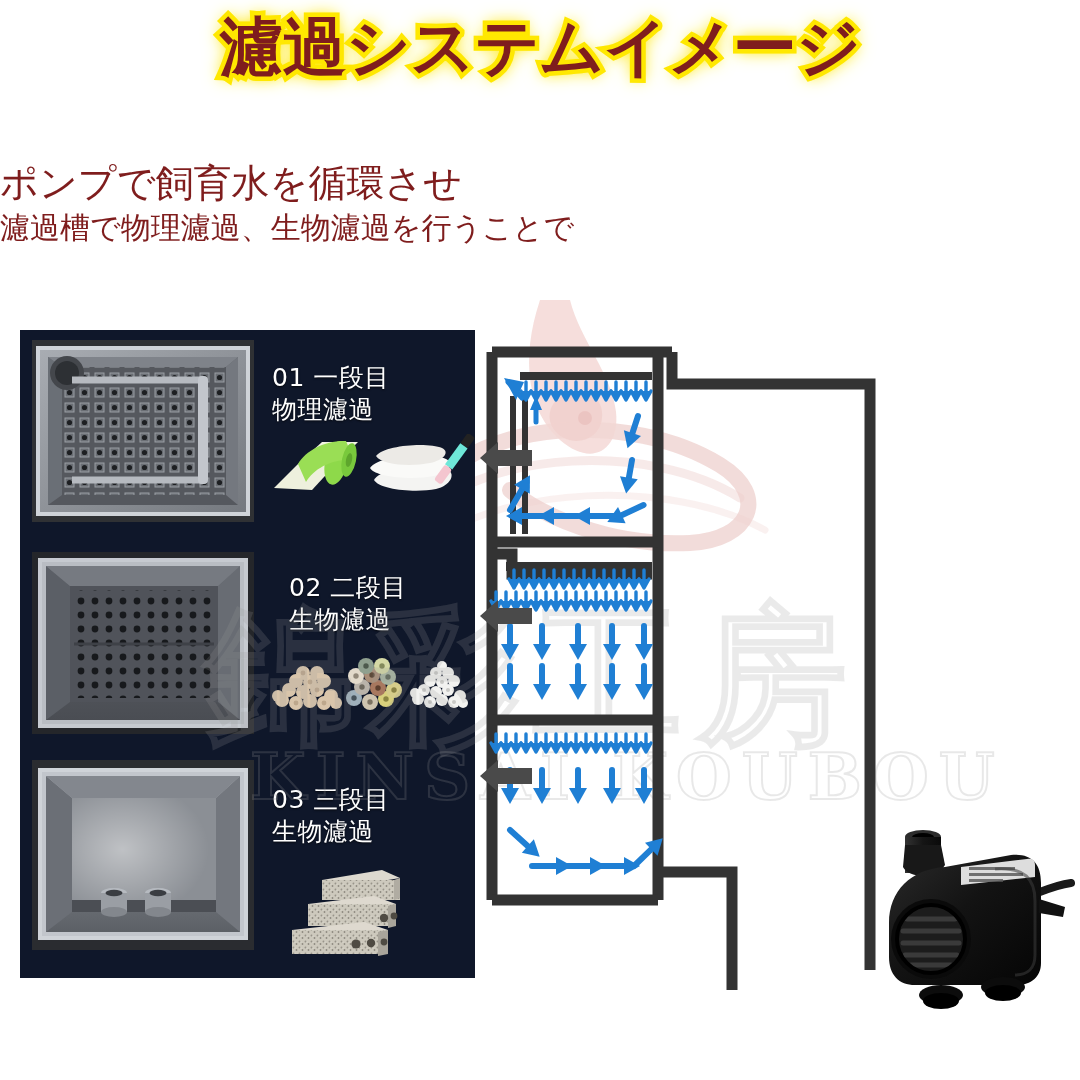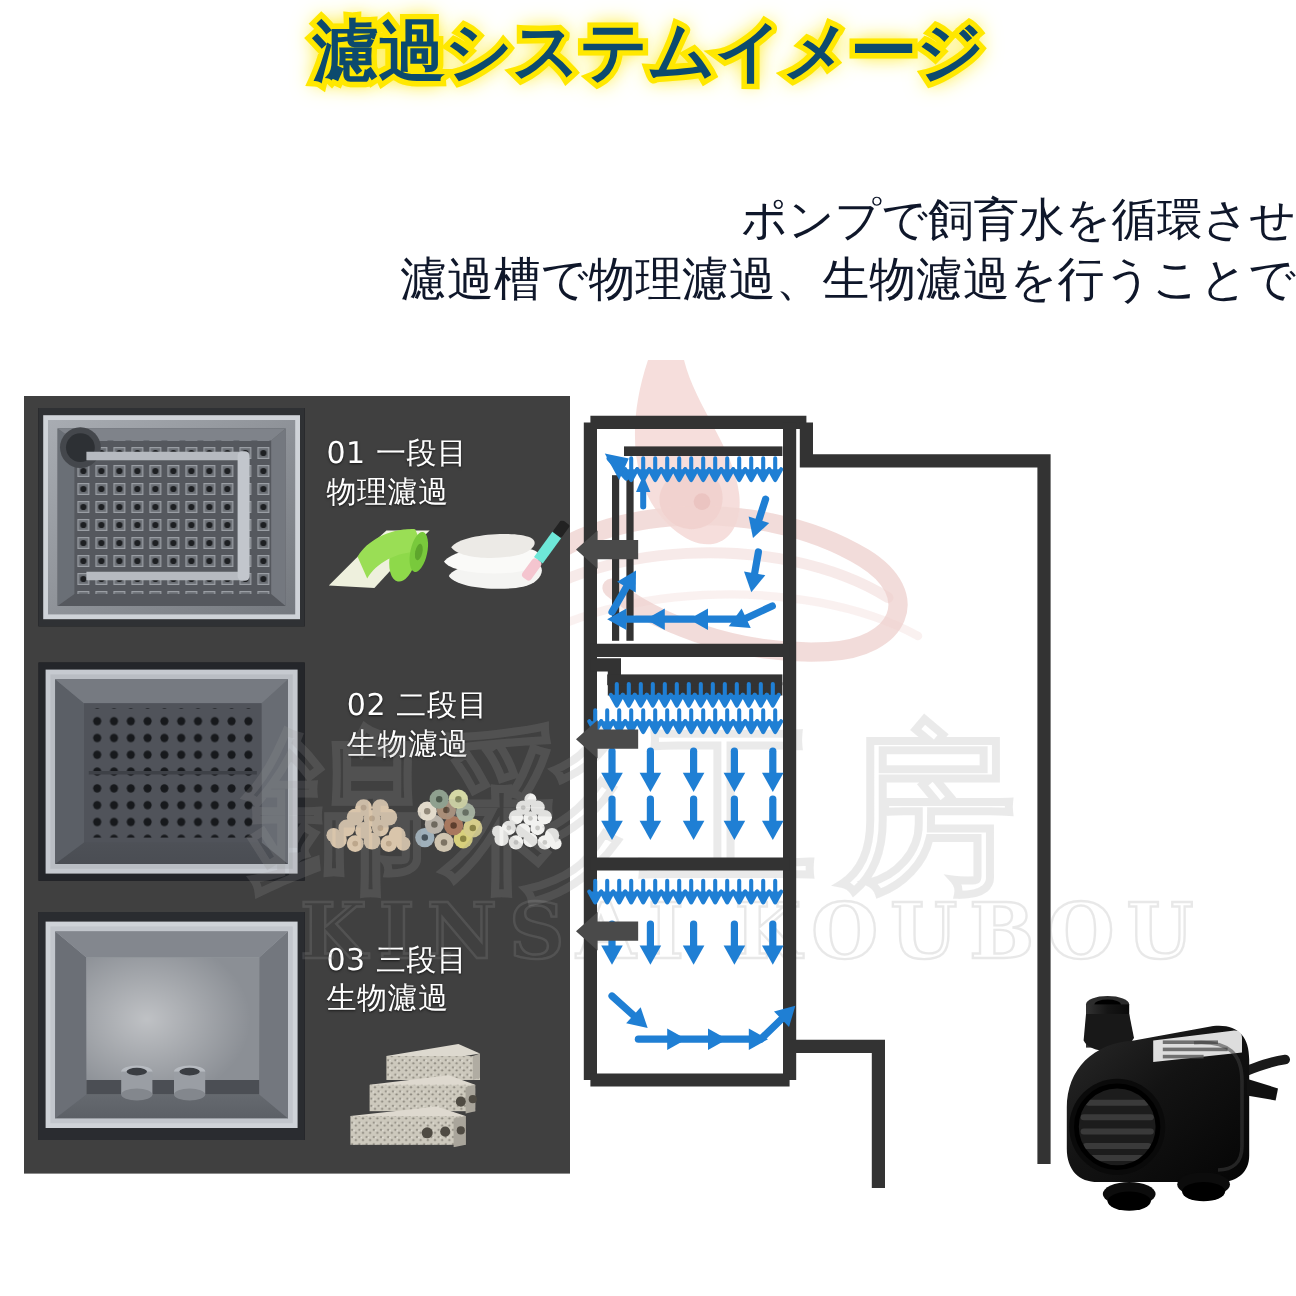--- a/index.html
+++ b/index.html
@@ -13,39 +13,39 @@
 
   
   .title-wrap {
     position: absolute; left: 0; top: 14px; width: 1080px;
     text-align: center; z-index: 40;
   }
   .title {
     display: inline-block;
     font-family: "DejaVu Sans", sans-serif;
     font-weight: 700;
-    font-size: 56px;
+    font-size: 64px;
     line-height: 1.06;
     letter-spacing: -1px;
-    color: #0c4a6e;
+    color: #7f1d1d;
     -webkit-text-stroke: 9px #ffe800;
     paint-order: stroke fill;
     text-shadow:
        0 0 14px #ffe800, 0 0 20px #ffe800, 0 0 5px #ffe800;
   }
 
   
   .subtitle {
     position: absolute; left:0; top: 158px; width: 1080px;
-    text-align: right; z-index: 30;
+    text-align: left; z-index: 30;
     font-family: "DejaVu Sans", sans-serif;
-    color: #0f172a;
+    color: #7f1d1d;
   }
   .subtitle .ln { display:block; font-size: 38px; line-height: 1.32; font-weight: 500;}
-  .subtitle .ln.wide { font-size: 39px; padding-left: 19px; }
+  .subtitle .ln.wide { font-size: 30px; }
 
   
   .wm-koi {
     position: absolute; left: 420px; top: 300px; width: 420px; height: 300px;
     z-index: 5; pointer-events: none; opacity: .55;
   }
   .wm-text-jp {
     position: absolute; left: 205px; top: 600px;
     font-family: "DejaVu Serif", serif; font-weight: 700;
     font-size: 150px; letter-spacing: 14px; line-height: 1;
@@ -74,21 +74,21 @@
     font-family: "DejaVu Serif", serif; font-weight: 700;
     font-size: 64px; letter-spacing: 10px; line-height: 1;
     color: transparent;
     -webkit-text-stroke: 2px rgba(0,0,0,0.10);
     z-index: 14; pointer-events:none; white-space: nowrap;
   }
 
   
   .photo-panel {
     position: absolute; left: 20px; top: 330px; width: 455px; height: 648px;
-    background: #404040; z-index: 10; overflow: hidden;
+    background: #0f172a; z-index: 10; overflow: hidden;
   }
   .stage-row { position: absolute; left: 0; width: 455px; }
   .tray-photo {
     position: absolute; left: 12px;
     width: 222px; height: 182px;
     background: #1d1f22; overflow: hidden;
   }
   .tray-label {
     position: absolute; left: 252px;
     color: #fff; font-family: "DejaVu Sans", sans-serif;

